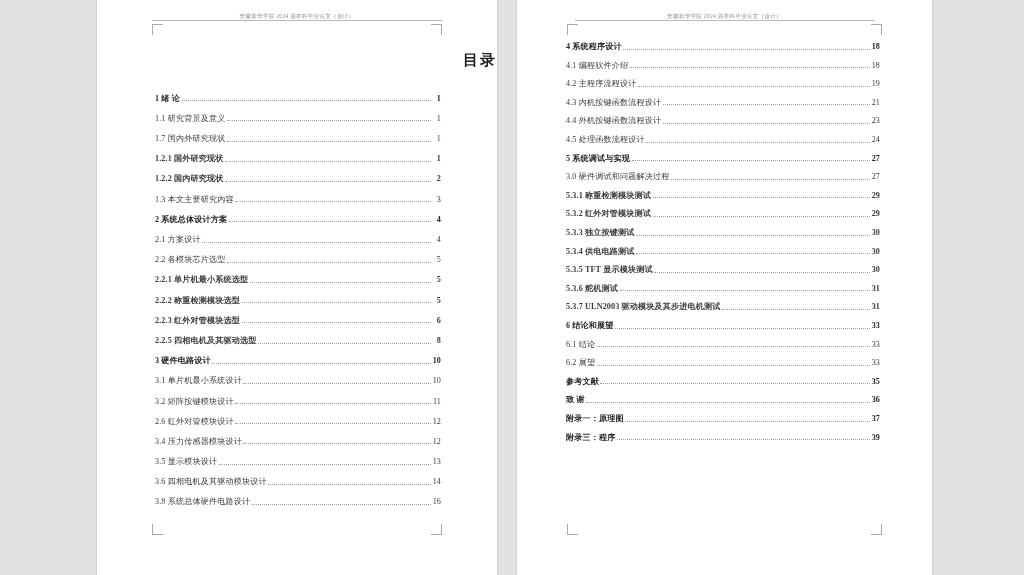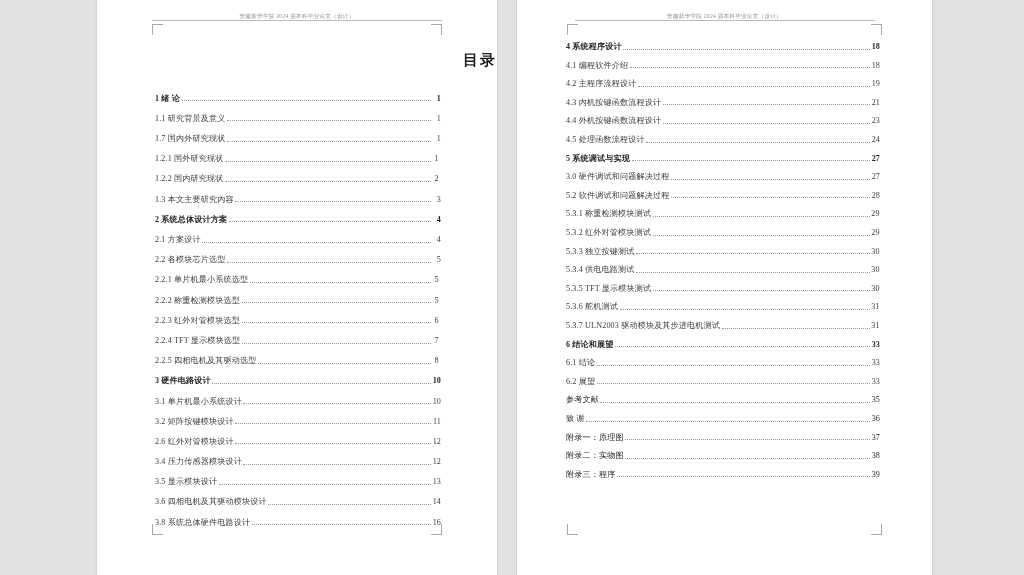--- a/index.html
+++ b/index.html
@@ -121,23 +121,23 @@
     min-width: 9px;
     letter-spacing: .1px;
   }
 
   
   .toc-row.lvl1 .toc-label,
   .toc-row.lvl1 .toc-page { font-weight: bold; color: #262626; }
   .toc-row.lvl2 .toc-label,
   .toc-row.lvl2 .toc-page { font-weight: normal; color: #3a3a3a; }
   .toc-row.lvl3 .toc-label,
-  .toc-row.lvl3 .toc-page { font-weight: normal; color: #3a3a3a; text-align: center; }
+  .toc-row.lvl3 .toc-page { font-weight: bold; color: #3a3a3a; }
   .toc-row.back .toc-label,
-  .toc-row.back .toc-page { font-weight: normal; color: #262626; }
+  .toc-row.back .toc-page { font-weight: bold; color: #262626; }
 </style>
 </head>
 <body>
 
 <div id="viewport">
 
   <div class="page" id="page-1">
     <span class="crop tl"></span>
     <span class="crop tr"></span>
     <span class="crop bl"></span>
@@ -206,25 +206,20 @@
             <span class="toc-label">2.2.2 称重检测模块选型</span>
             <span class="toc-leader"></span>
             <span class="toc-page">5</span>
           </div>
           <div class="toc-row lvl3">
             <span class="toc-label">2.2.3 红外对管模块选型</span>
             <span class="toc-leader"></span>
             <span class="toc-page">6</span>
           </div>
           <div class="toc-row lvl3">
-            <span class="toc-label">2.2.4 TFT 显示模块选型</span>
-            <span class="toc-leader"></span>
-            <span class="toc-page">7</span>
-          </div>
-          <div class="toc-row lvl3">
             <span class="toc-label">2.2.5 四相电机及其驱动选型</span>
             <span class="toc-leader"></span>
             <span class="toc-page">8</span>
           </div>
           <div class="toc-row lvl1">
             <span class="toc-label">3  硬件电路设计</span>
             <span class="toc-leader"></span>
             <span class="toc-page">10</span>
           </div>
           <div class="toc-row lvl2">
@@ -312,25 +307,20 @@
           <div class="toc-row lvl1">
             <span class="toc-label">5  系统调试与实现</span>
             <span class="toc-leader"></span>
             <span class="toc-page">27</span>
           </div>
           <div class="toc-row lvl2">
             <span class="toc-label">3.0 硬件调试和问题解决过程</span>
             <span class="toc-leader"></span>
             <span class="toc-page">27</span>
           </div>
-          <div class="toc-row lvl2">
-            <span class="toc-label">5.2 软件调试和问题解决过程</span>
-            <span class="toc-leader"></span>
-            <span class="toc-page">28</span>
-          </div>
           <div class="toc-row lvl3">
             <span class="toc-label">5.3.1 称重检测模块测试</span>
             <span class="toc-leader"></span>
             <span class="toc-page">29</span>
           </div>
           <div class="toc-row lvl3">
             <span class="toc-label">5.3.2 红外对管模块测试</span>
             <span class="toc-leader"></span>
             <span class="toc-page">29</span>
           </div>
@@ -381,25 +371,20 @@
           </div>
           <div class="toc-row back">
             <span class="toc-label">致     谢</span>
             <span class="toc-leader"></span>
             <span class="toc-page">36</span>
           </div>
           <div class="toc-row back">
             <span class="toc-label">附录一：原理图</span>
             <span class="toc-leader"></span>
             <span class="toc-page">37</span>
-          </div>
-          <div class="toc-row back">
-            <span class="toc-label">附录二：实物图</span>
-            <span class="toc-leader"></span>
-            <span class="toc-page">38</span>
           </div>
           <div class="toc-row back">
             <span class="toc-label">附录三：程序</span>
             <span class="toc-leader"></span>
             <span class="toc-page">39</span>
           </div>
         </div>
     </div>
   </div>
 

